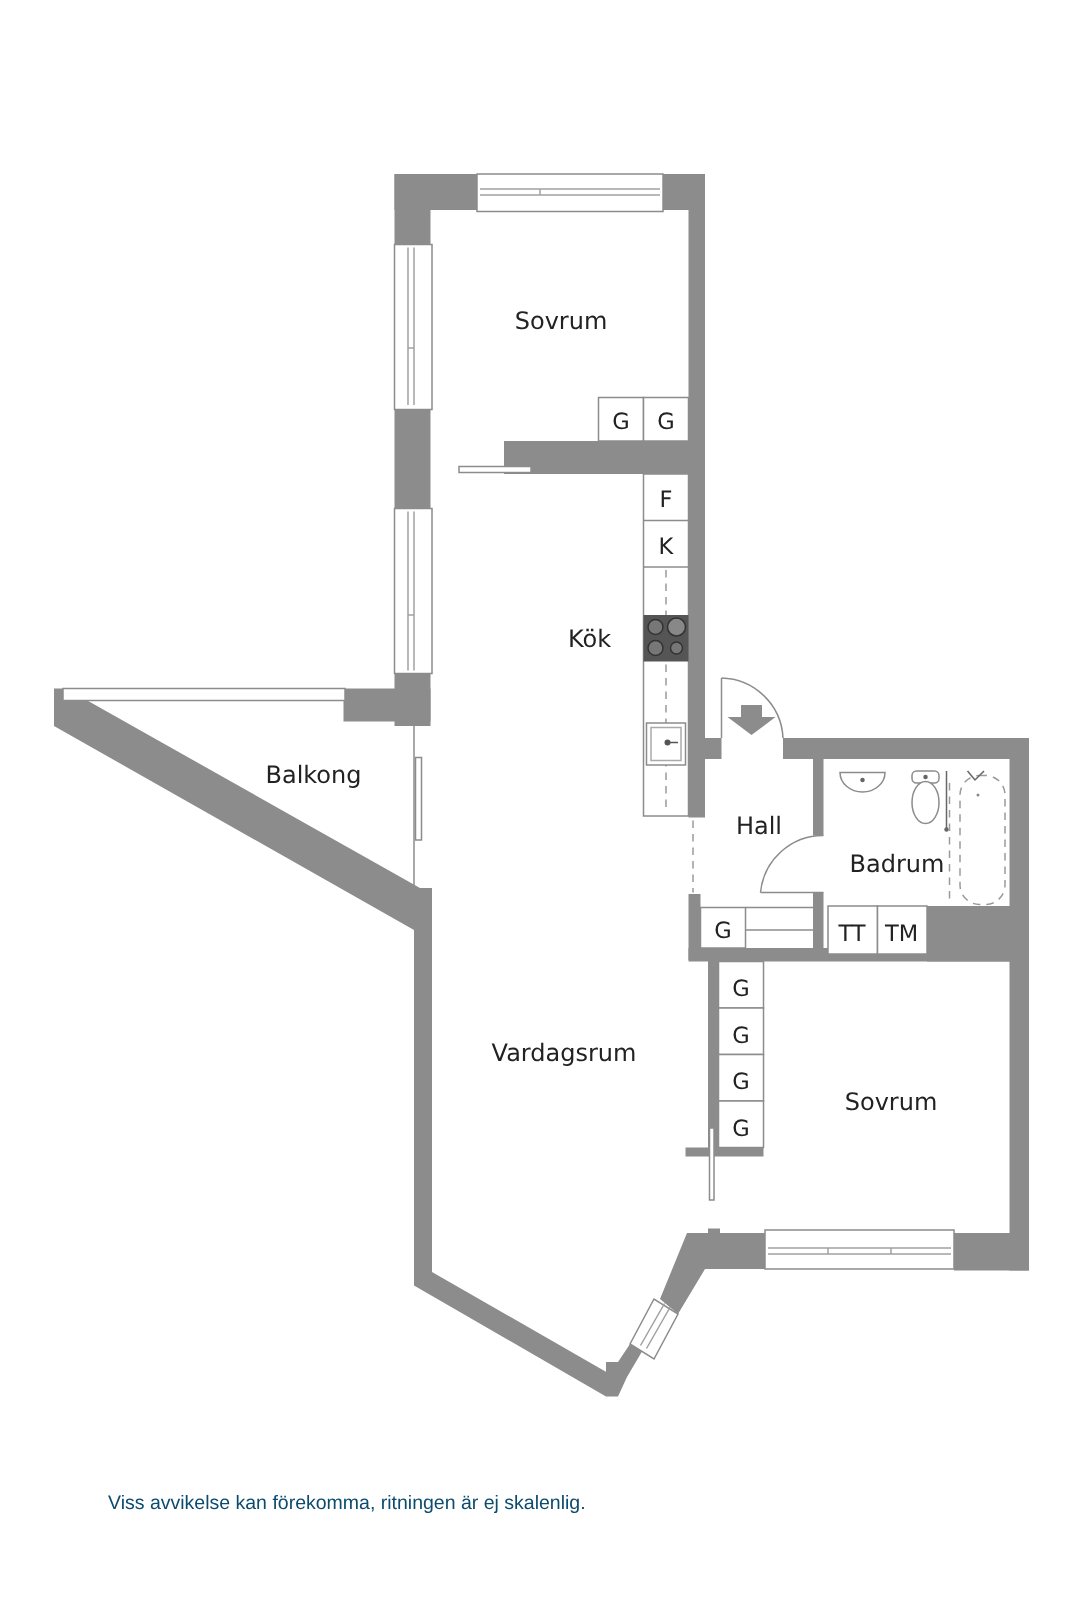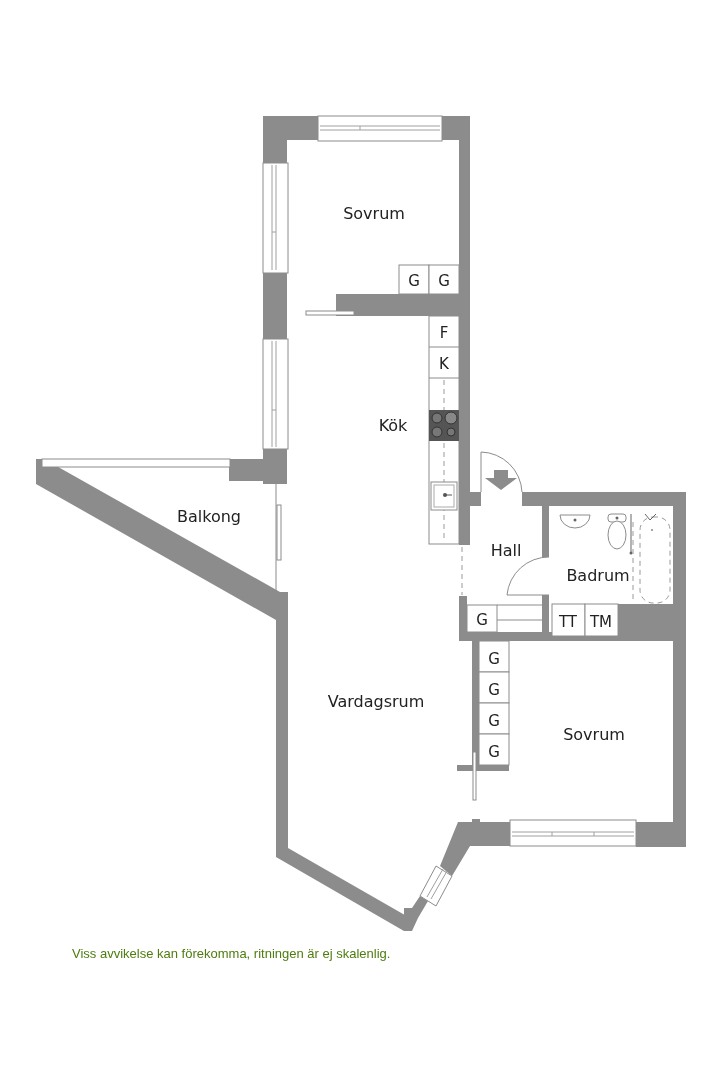--- a/index.html
+++ b/index.html
@@ -7,21 +7,21 @@
          font-family: "DejaVu Sans", sans-serif; }
   #plan { position: absolute; left: 0; top: 0; width: 720px; height: 1080px; }
   .wall { fill: #8c8c8c; }
   .win { fill: #ffffff; stroke: #8c8c8c; stroke-width: 1; }
   .winbar { fill: none; stroke: #a0a0a0; stroke-width: 1; }
   .cab { fill: #ffffff; stroke: #8c8c8c; stroke-width: 1; }
   .line { fill: none; stroke: #8c8c8c; stroke-width: 1; }
   .dash { fill: none; stroke: #9a9a9a; stroke-width: 1; stroke-dasharray: 5 4; }
   .room-label { font-family: "DejaVu Sans", sans-serif; font-size: 16px; fill: #222222; }
   .cab-label { font-family: "DejaVu Sans", sans-serif; font-size: 15px; fill: #222222; }
-  .disclaimer { position: absolute; left: 72px; top: 946px; font-size: 13px; color: #4d7c0f;
+  .disclaimer { position: absolute; left: 72px; top: 994px; font-size: 13px; color: #0c4a6e;
                 font-family: "Liberation Sans", sans-serif; }
 </style>
 </head>
 <body>
 
 <svg id="plan" viewBox="0 0 720 1080" xmlns="http://www.w3.org/2000/svg">
 
   <g>
 
     <rect class="wall" x="263" y="116" width="57" height="24"></rect>

